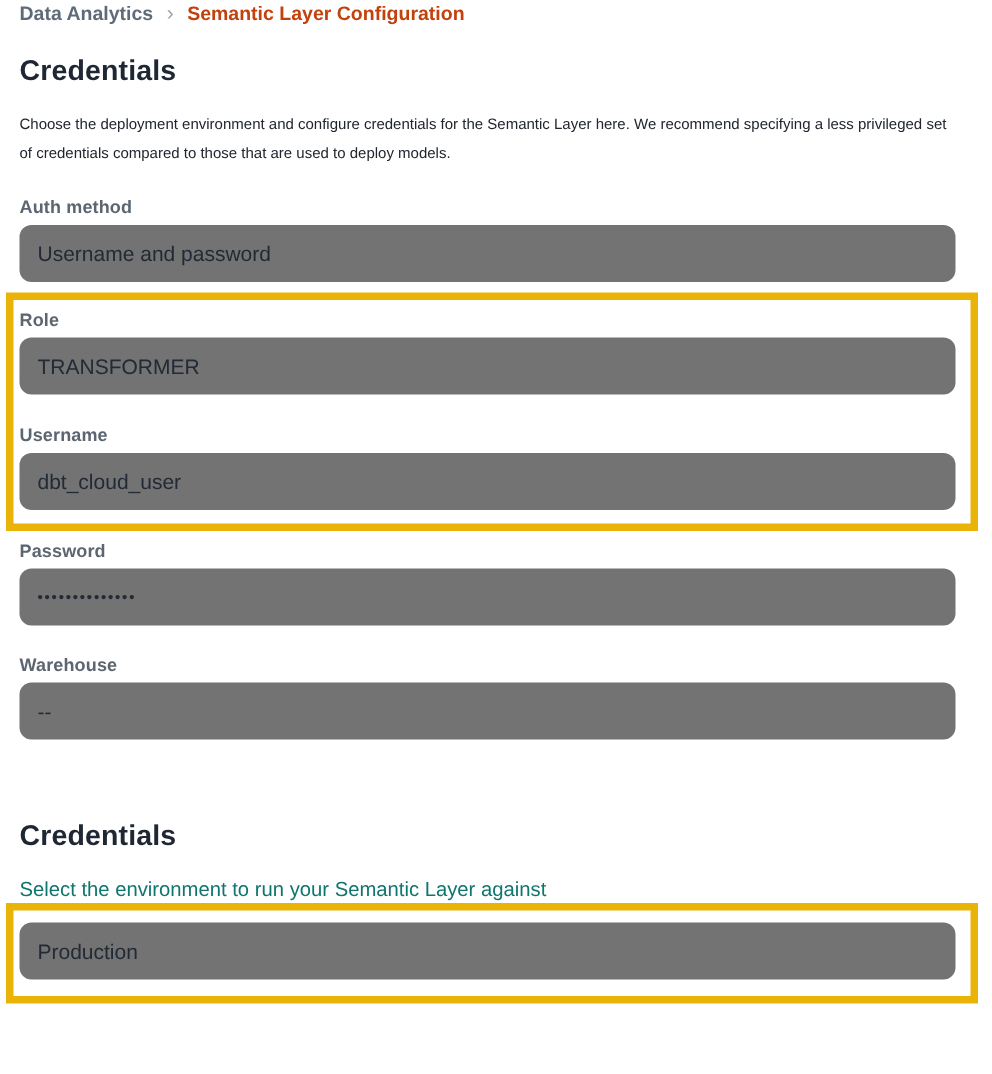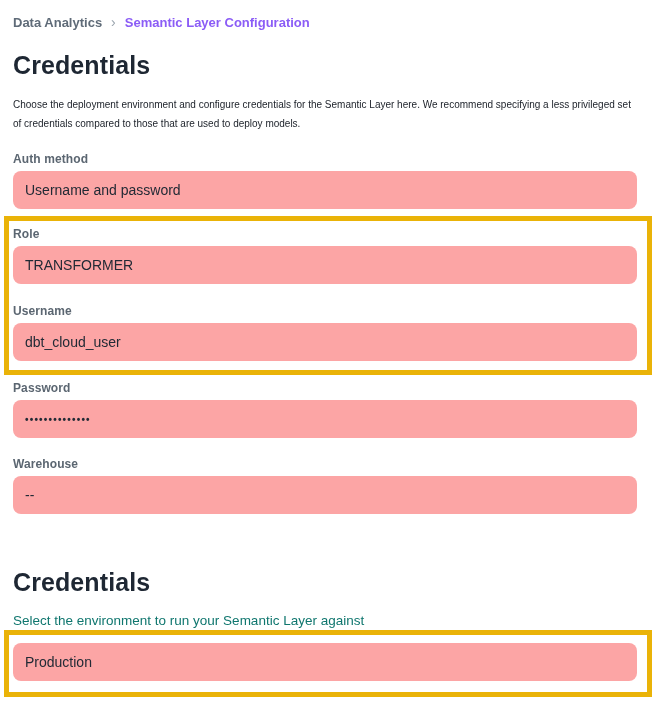--- a/index.html
+++ b/index.html
@@ -2,36 +2,36 @@
 <html><head>
 <meta charset="utf-8">
 <style>
   * { margin: 0; padding: 0; box-sizing: border-box; }
   html, body {
     width: 661px; height: 716px;
     background: #ffffff;
     font-family: "Liberation Sans", sans-serif;
     overflow: hidden;
   }
-  .page { width: 564px; height: 716px; padding-top: 14px; }
+  .page { width: 564px; height: 716px; }
 
   
   .breadcrumb {
     margin-left: 13px;
     display: flex; align-items: center;
     font-size: 13px; font-weight: bold;
   }
   .crumb-link { color: #5f6b78; cursor: pointer; }
   .crumb-sep { color: #9aa4ae; font-size: 14px; margin: 0 9px; font-weight: normal; }
-  .crumb-current { color: #8b5cf6; }
+  .crumb-current { color: #c2410c; }
 
   
   h1, h2 {
     margin: 0 0 0 13px;
-    font-size: 25px; font-weight: bold;
+    font-size: 19px; font-weight: bold;
     color: #1e2733; letter-spacing: 0.1px;
   }
   h1 { margin-top: 21px; }
   h2 { margin-top: 54px; }
 
   
   .desc {
     margin: 15px 0 0 13px;
     width: 620px;
     font-size: 10px; line-height: 19px;
@@ -46,21 +46,21 @@
 
   
   .field { margin-left: 13px; }
   .field-label {
     font-size: 12px; font-weight: bold;
     color: #5b6671; letter-spacing: 0.1px;
     margin-bottom: 5px;
   }
   .text-input {
     width: 624px; height: 38px;
-    background: #fca5a5;
+    background: #737373;
     border: none; border-radius: 8px;
     display: flex; align-items: center;
     padding-left: 12px;
     font-size: 14px; color: #222a35;
   }
   .auth-field { margin-top: 19px; }
   .password-field { margin-top: 6px; }
   .warehouse-field { margin-top: 19px; }
   .masked span { font-size: 10px; letter-spacing: 1.2px; font-weight: bold; }
 

